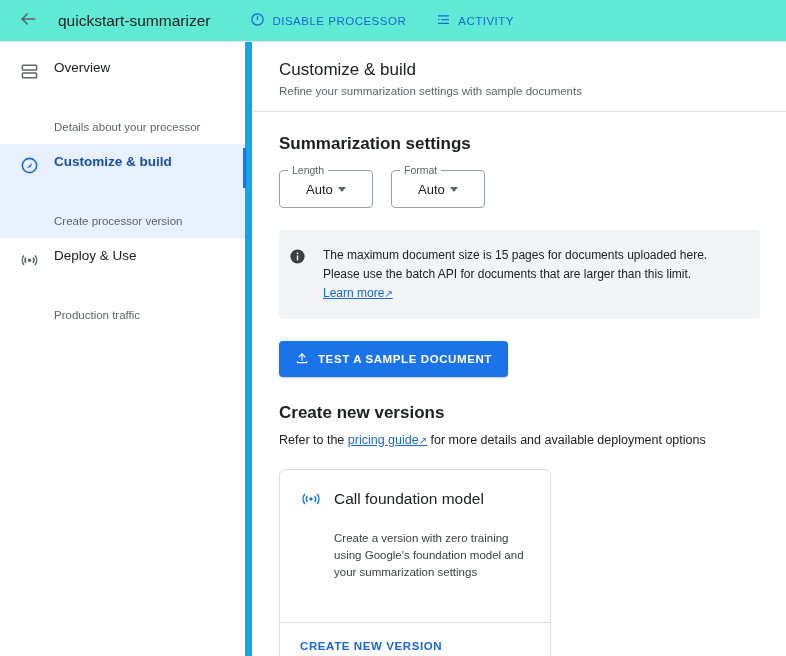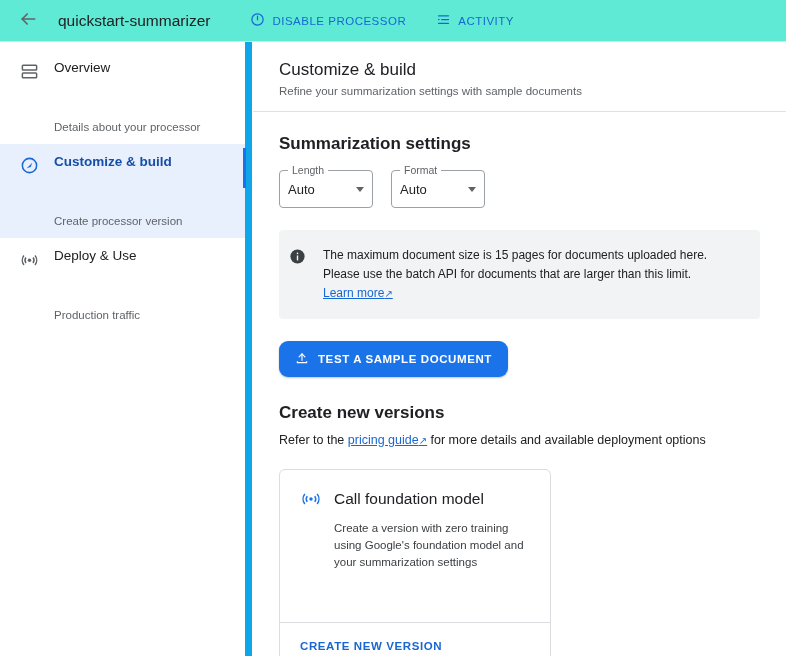--- a/index.html
+++ b/index.html
@@ -153,21 +153,21 @@
   
   .select-row { display: flex; gap: 18px; margin-bottom: 22px; }
   .select-field {
     position: relative;
     width: 94px;
     height: 38px;
     border: 1px solid #9aa0a6;
     border-radius: 4px;
     display: flex;
     align-items: center;
-    padding: 0 8px;
+    padding: 0 26px;
     cursor: pointer;
     background: #fff;
   }
   .select-legend {
     position: absolute;
     top: -7px;
     left: 8px;
     background: #fff;
     padding: 0 4px;
     font-size: 10.5px;
@@ -213,21 +213,21 @@
   .ext-glyph { font-size: 10px; }
 
   
   .btn-primary {
     display: inline-flex;
     align-items: center;
     gap: 9px;
     background: #1a73e8;
     color: #fff;
     border: none;
-    border-radius: 9px;
+    border-radius: 4px;
     padding: 10px 16px;
     font-size: 11.5px;
     font-weight: bold;
     letter-spacing: 0.6px;
     font-family: "Liberation Sans", sans-serif;
     cursor: pointer;
     box-shadow: 0 1px 2px rgba(60,64,67,0.3);
   }
 
   .subsection-title {
@@ -248,21 +248,21 @@
     border: 1px solid #dadce0;
     border-radius: 6px;
     background: #fff;
     overflow: hidden;
   }
   .card-body { padding: 18px 20px 24px 20px; min-height: 152px; }
   .card-head {
     display: flex;
     align-items: center;
     gap: 12px;
-    margin-bottom: 10px;
+    margin-bottom: 20px;
   }
   .card-icon { color: #1a73e8; width: 22px; height: 22px; display:flex; align-items:center; justify-content:center;}
   .card-title {
     font-size: 15.5px;
     color: #202124;
   }
   .card-desc {
     font-size: 11.5px;
     color: #3c4043;
     line-height: 17px;

